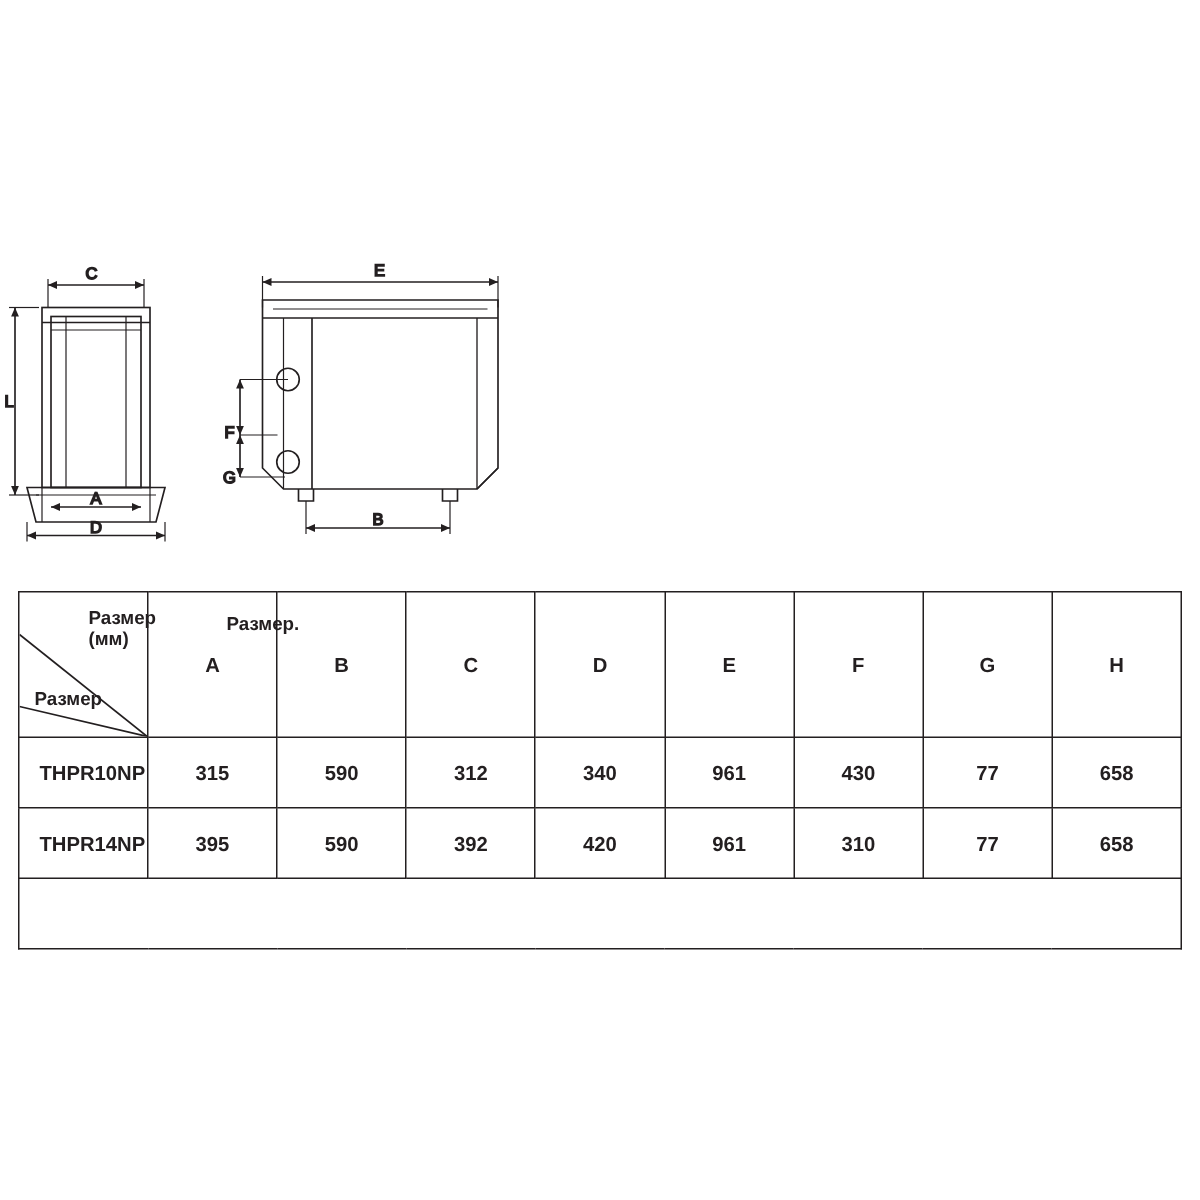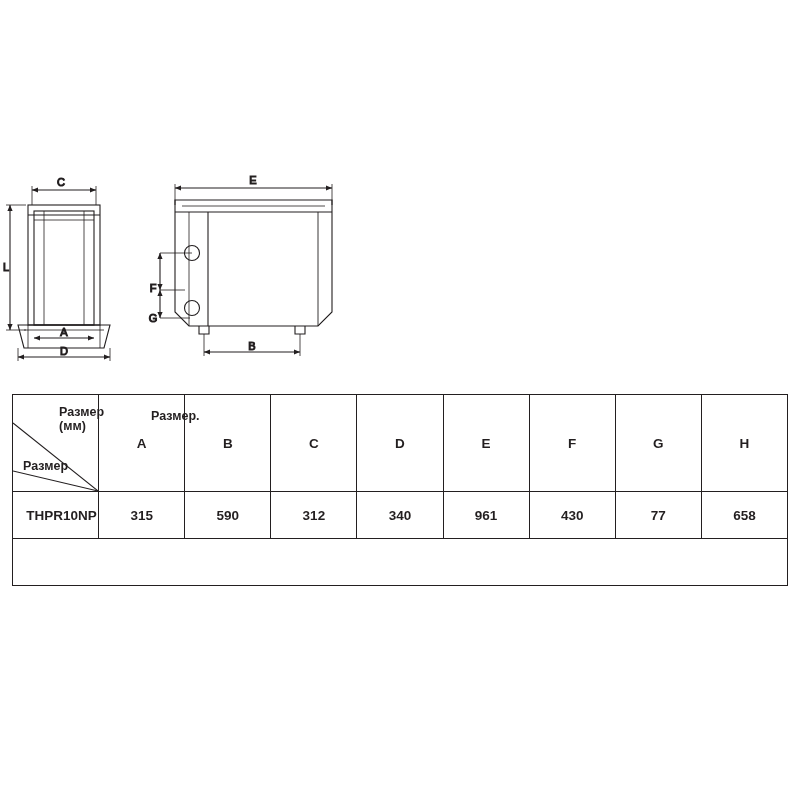--- a/index.html
+++ b/index.html
@@ -221,18 +221,29 @@
     <td>590</td>
     <td>312</td>
     <td>340</td>
     <td>961</td>
     <td>430</td>
     <td>77</td>
     <td>658</td>
   </tr>
 
 
+  <tr class="last-row">
+    <td class="model-cell">THPR14NP</td>
+    <td>395</td>
+    <td>590</td>
+    <td>392</td>
+    <td>420</td>
+    <td>961</td>
+    <td>310</td>
+    <td>77</td>
+    <td>658</td>
+  </tr>
 
   <tr class="filler">
     <td colspan="9" style="border-bottom:1px solid #231f20;"></td>
   </tr>
 </tbody>
   </table>
 
 </body></html>

